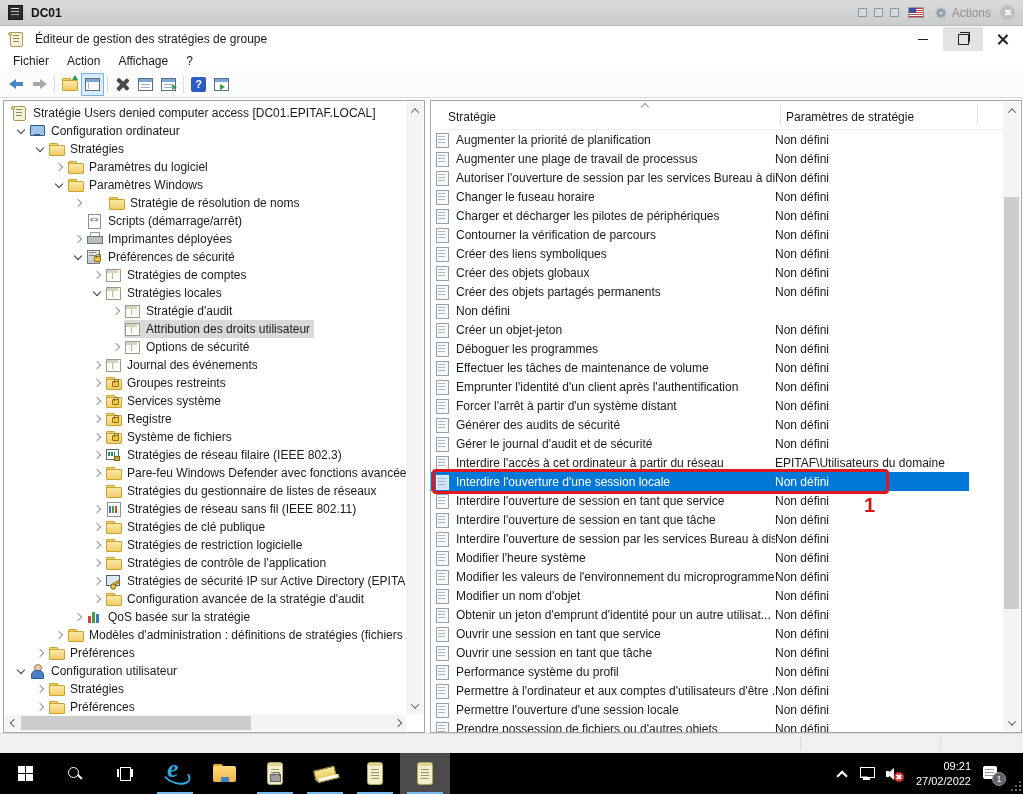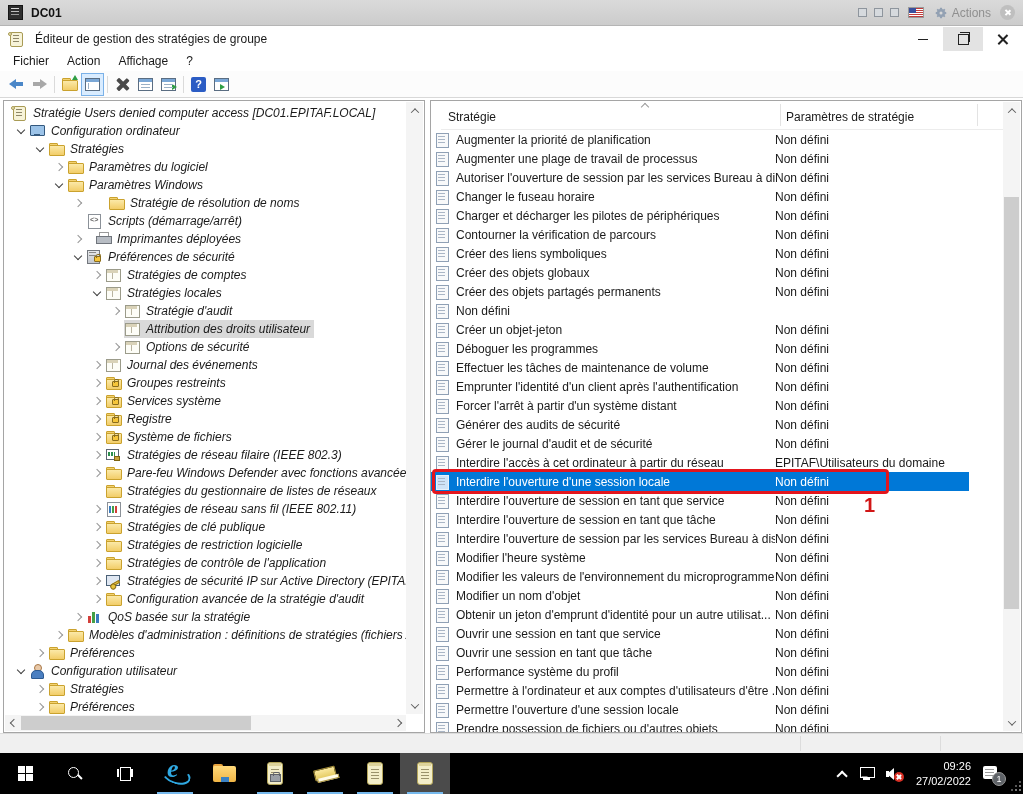--- a/index.html
+++ b/index.html
@@ -59,21 +59,21 @@
   .ic-x::before{transform:rotate(45deg);}.ic-x::after{transform:rotate(-45deg);}
   .green-arr{position:absolute;right:-2px;bottom:0;width:0;height:0;border-top:3px solid transparent;border-bottom:3px solid transparent;border-left:5px solid #2f9e44;}
   .green-up{position:absolute;right:0;top:-1px;width:0;height:0;border-left:3px solid transparent;border-right:3px solid transparent;border-bottom:5px solid #2f9e44;}
   .ic-help{width:15px;height:15px;background:#2b5cc4;border-radius:2px;color:#fff;text-align:center;font-weight:bold;font-size:11px;line-height:15px;}
   .ic-help::before{content:"?";}
   .green-play{position:absolute;left:5px;top:5px;width:0;height:0;border-top:3px solid transparent;border-bottom:3px solid transparent;border-left:5px solid #2f9e44;}
 
   
   #tree-pane{position:absolute;left:3px;top:74px;width:422px;height:633px;border:1px solid #a5a5a5;background:#fff;overflow:hidden;padding:3px 0 0 0;}
   #tree-items{width:404px;overflow:hidden;}
-  .titem{display:flex;align-items:center;height:18px;white-space:nowrap;font-style:italic;}
+  .titem{display:flex;align-items:center;height:18px;white-space:nowrap;}
   .exp{position:relative;width:15px;height:18px;flex:none;}
   .exp.closed::before{content:"";position:absolute;left:4px;top:6px;width:5px;height:5px;border-top:1px solid #969696;border-right:1px solid #969696;transform:rotate(45deg);}
   .exp.open::before{content:"";position:absolute;left:4px;top:5px;width:5px;height:5px;border-top:1.5px solid #3f3f3f;border-right:1.5px solid #3f3f3f;transform:rotate(135deg);}
   .tcontent{display:flex;align-items:center;height:18px;padding:0 4px 0 0;}
   .tcontent.sel{background:#d9d9d9;}
   .tlabel{padding-left:2px;}
 
   .ti{position:relative;width:17px;height:16px;flex:none;margin-right:3px;}
   .ti i{position:absolute;}
   
@@ -350,21 +350,21 @@
           </div>
           <div class="titem" style="padding-left: 67px;">
             <span class="exp none"></span>
             <span class="tcontent">
               <span class="ti i-script">
                 <i></i>
               </span>
               <span class="tlabel">Scripts (démarrage/arrêt)</span>
             </span>
           </div>
-          <div class="titem" style="padding-left: 67px; gap: 9px;">
+          <div class="titem" style="padding-left: 67px;">
             <span class="exp closed"></span>
             <span class="tcontent">
               <span class="ti i-printer">
                 <i></i>
               </span>
               <span class="tlabel">Imprimantes déployées</span>
             </span>
           </div>
           <div class="titem" style="padding-left: 67px;">
             <span class="exp open"></span>
@@ -842,21 +842,21 @@
           <span class="scrollt"></span>
         </span>
     </div>
     <div id="tray">
       <span class="chev-up"></span>
       <span class="ic-net"></span>
       <span class="ic-vol">
           <i></i>
         </span>
       <span id="clock">
-        <div>09:26</div>
+        <div>09:21</div>
         <div>27/02/2022</div>
       </span>
       <span class="ic-notif">
           <span class="notif-badge">1</span>
         </span>
       <span class="grip"></span>
     </div>
   </div>
 
 </div>

